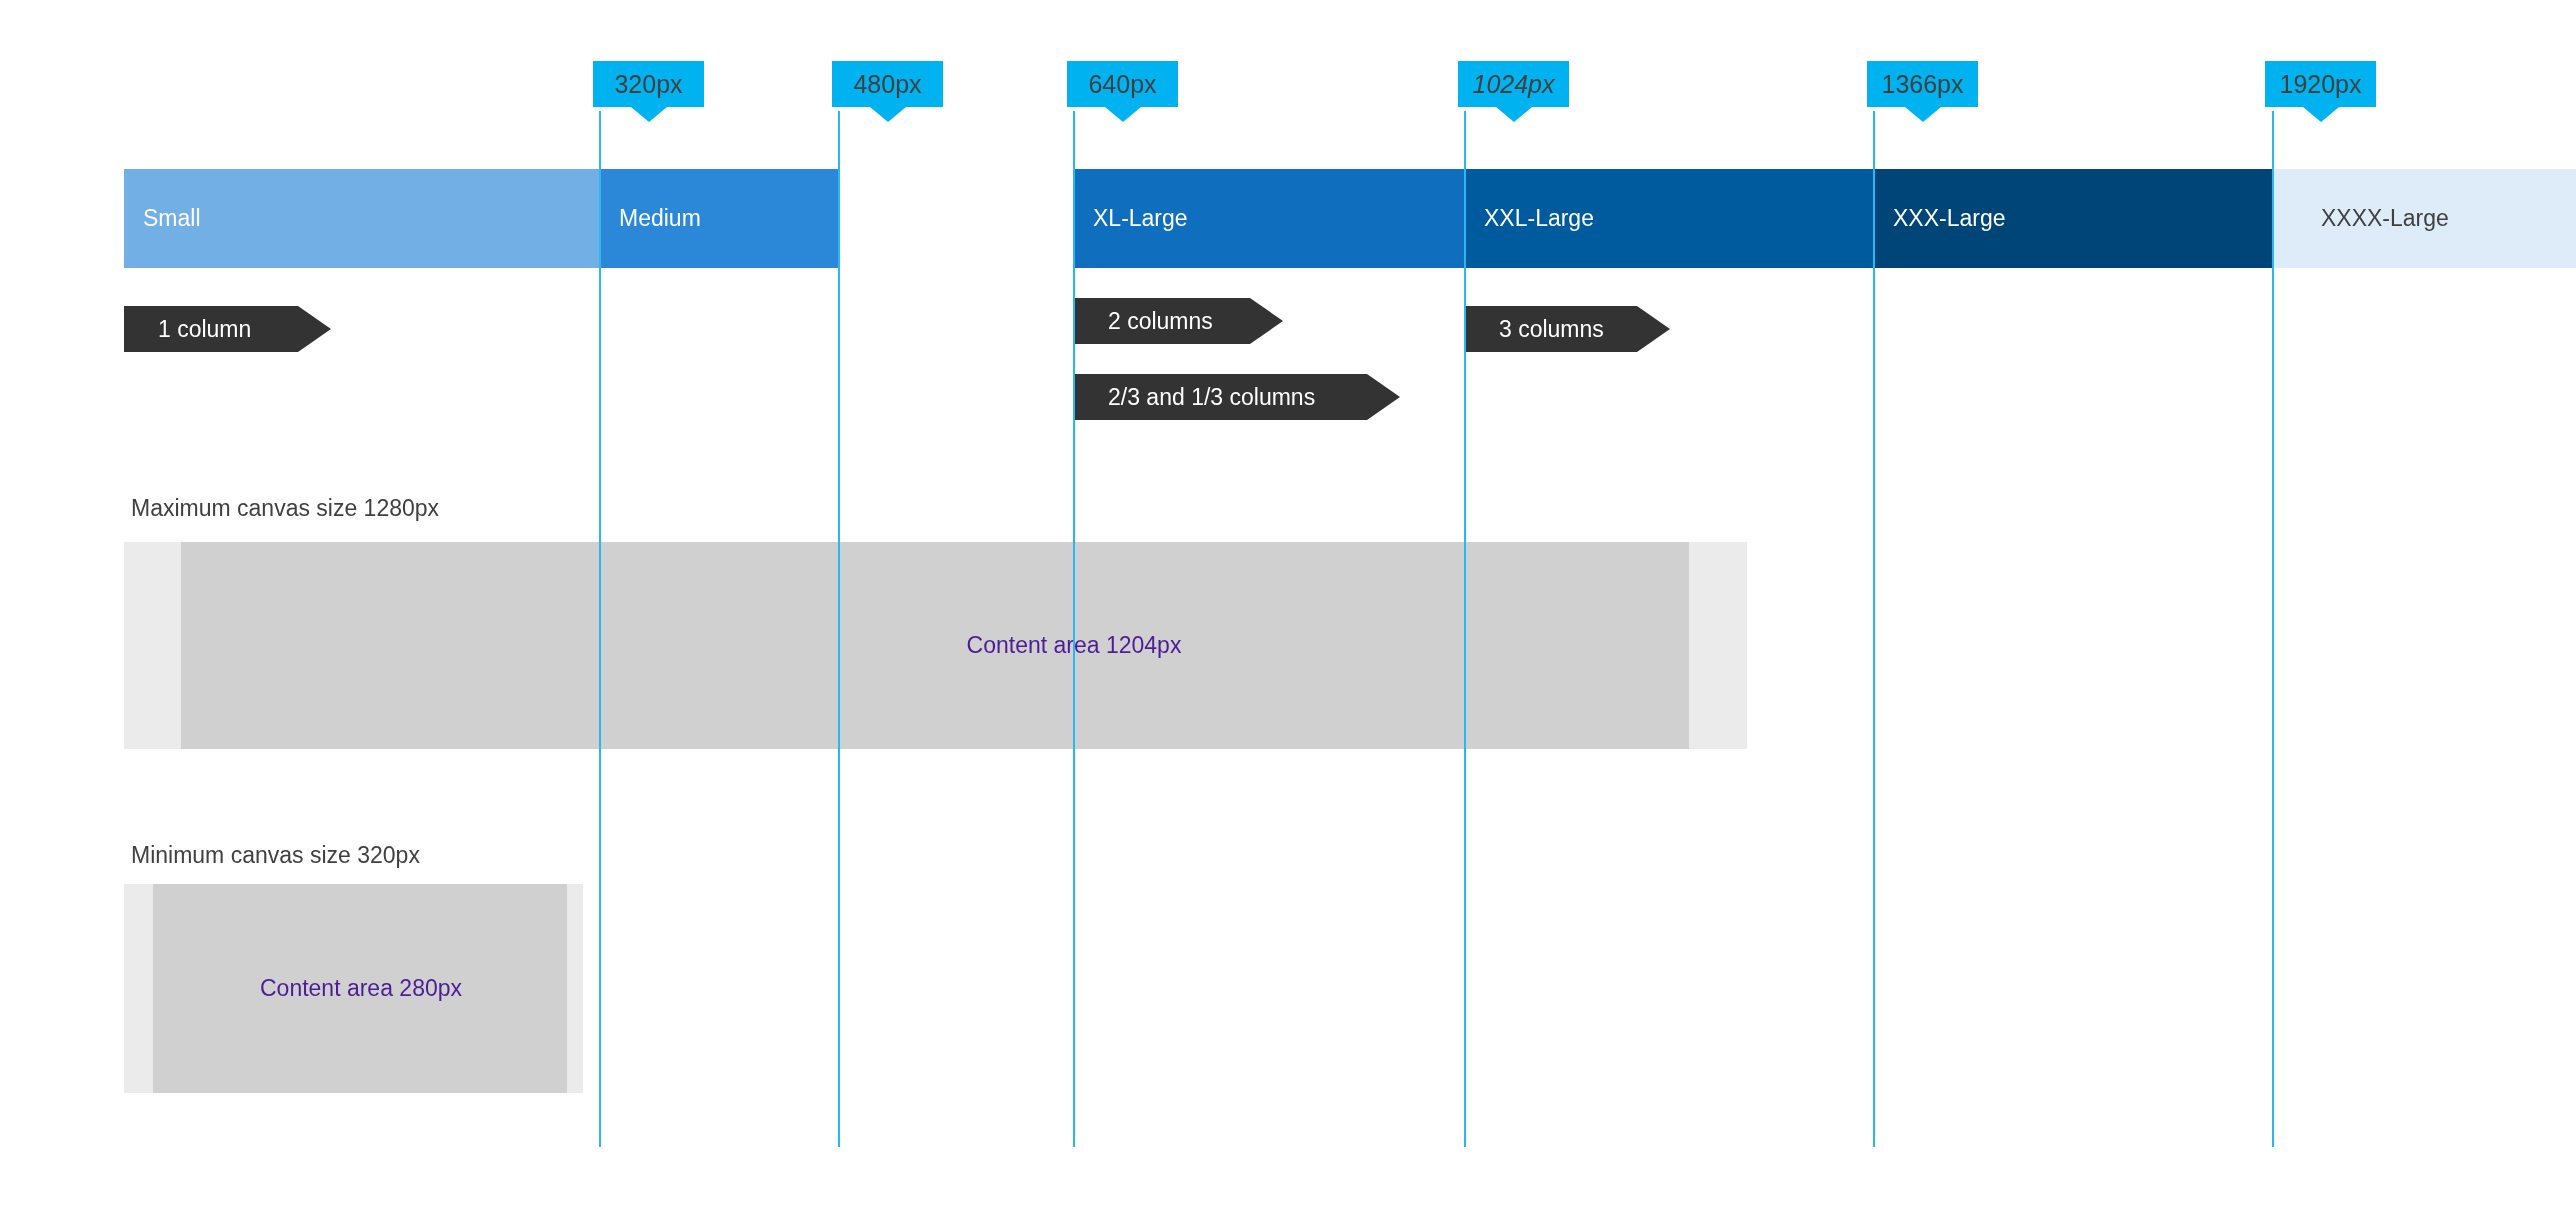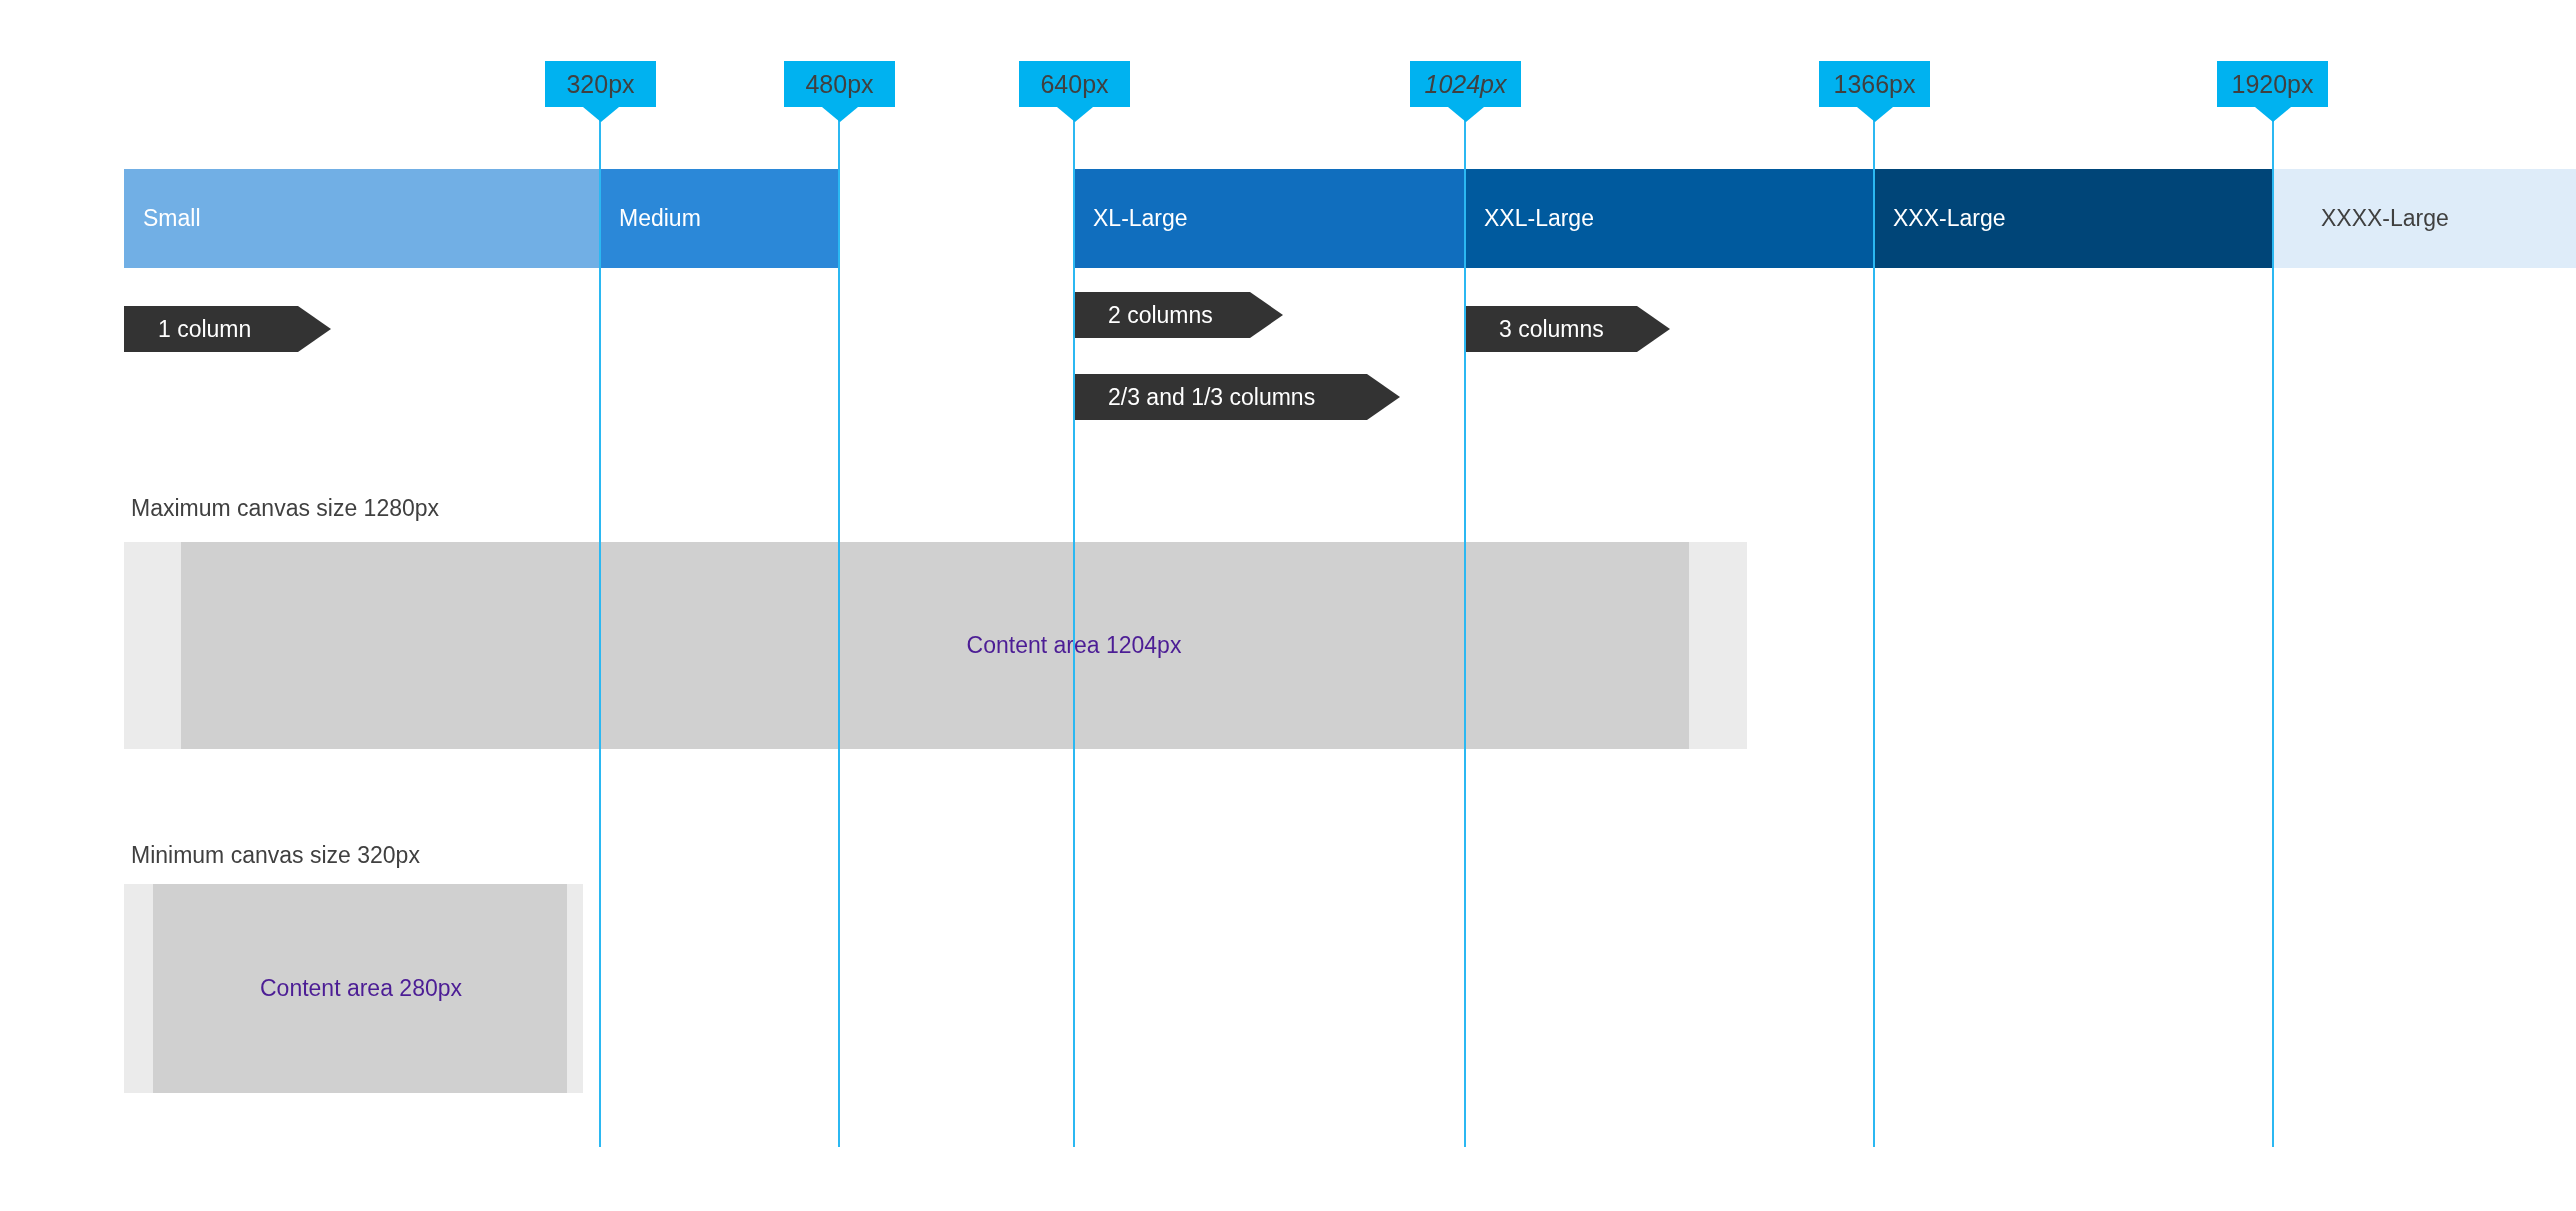--- a/index.html
+++ b/index.html
@@ -32,20 +32,21 @@
     top: 61px;
     width: 111px;
     height: 46px;
     background: #00b2f0;
     color: #404040;
     font-size: 25px;
     display: flex;
     align-items: center;
     justify-content: center;
     z-index: 6;
+    margin-left: 48px;
   }
   .bp-tag .pointer {
     position: absolute;
     top: 46px;
     left: 50%;
     margin-left: -18px;
     width: 0;
     height: 0;
     border-left: 18px solid transparent;
     border-right: 18px solid transparent;
@@ -81,21 +82,21 @@
     color: #ffffff;
     font-size: 23px;
     display: flex;
     align-items: center;
     padding-left: 34px;
     box-sizing: border-box;
     clip-path: polygon(0 0, calc(100% - 33px) 0, 100% 50%, calc(100% - 33px) 100%, 0 100%);
     z-index: 3;
   }
   .flag-1col  { left: 124px;  top: 306px; width: 207px; }
-  .flag-2col  { left: 1074px; top: 292px; width: 209px; }
+  .flag-2col  { left: 1074px; top: 298px; width: 209px; }
   .flag-3col  { left: 1465px; top: 306px; width: 205px; }
   .flag-23col { left: 1074px; top: 374px; width: 326px; }
 
   
   .canvas-title {
     position: absolute;
     color: #404040;
     font-size: 23px;
     white-space: nowrap;
     z-index: 2;

